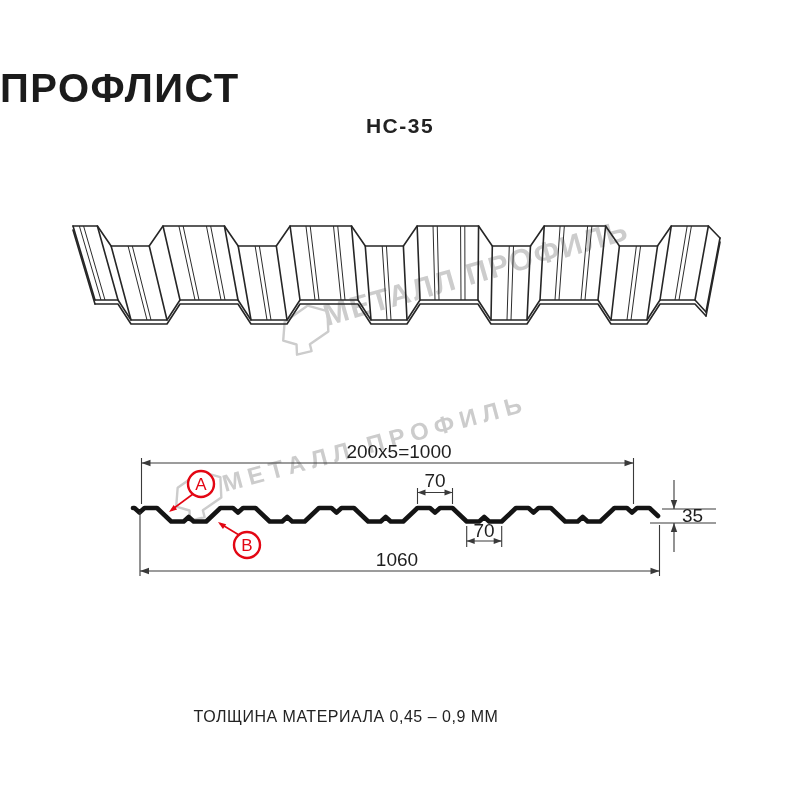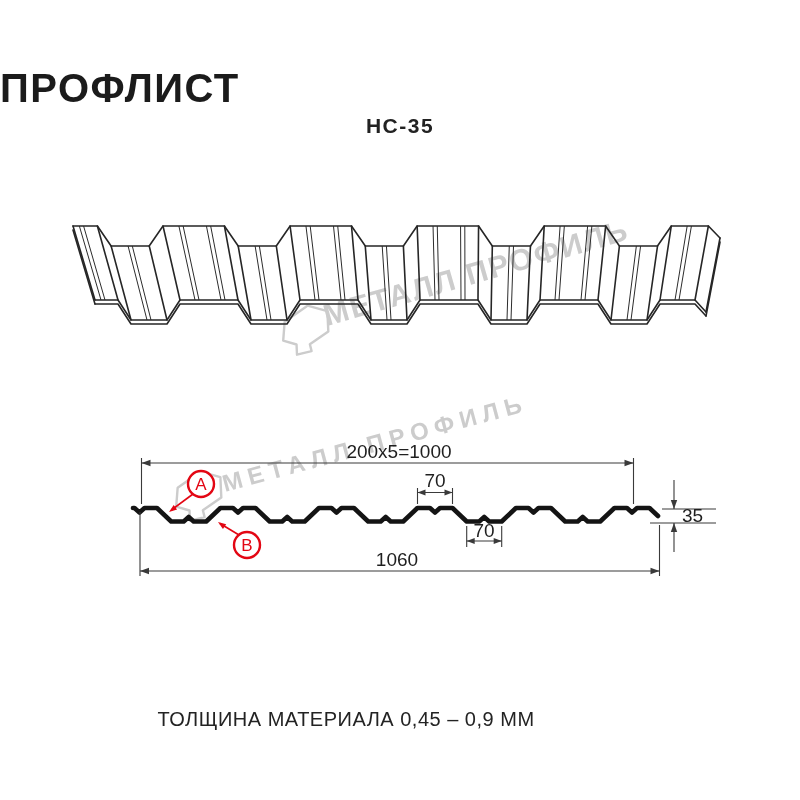--- a/index.html
+++ b/index.html
@@ -3,21 +3,21 @@
 <meta charset="utf-8">
 <style>
   html,body{margin:0;padding:0;background:#fff;}
   .page{position:relative;width:800px;height:800px;background:#ffffff;overflow:hidden;
         font-family:"Liberation Sans",sans-serif;}
   .title{position:absolute;top:66px;left:0;width:800px;
          font-size:40px;font-weight:800;letter-spacing:1.5px;color:#1b1b1b;}
   .subtitle{position:absolute;top:114px;left:0;width:800px;text-align:center;
          font-size:21px;font-weight:600;letter-spacing:1.5px;color:#222;}
   .footer-note{position:absolute;top:708px;left:0;width:692px;text-align:center;
-         font-size:20px;font-weight:500;letter-spacing:.5px;color:#232323;}
+         font-size:16px;font-weight:500;letter-spacing:.5px;color:#232323;}
   svg{position:absolute;left:0;top:0;}
   .dim-line{stroke:var(--dim);stroke-width:1.1;fill:none;}
   .dim-text{font-family:"Liberation Sans",sans-serif;font-size:19px;fill:#1f1f1f;}
   .dim-arrow{fill:var(--dim);}
   .red-line{stroke:var(--red);stroke-width:1.6;fill:none;}
   .red-arrow{fill:var(--red);}
   .red-circle{stroke:var(--red);stroke-width:2.4;fill:#ffffff;}
   .red-letter{font-family:"Liberation Sans",sans-serif;font-size:17px;fill:var(--red);}
   .wm-text{font-family:"Liberation Sans",sans-serif;font-weight:700;fill:var(--wm);}
   .wm-hex{stroke:var(--wm);stroke-width:2.4;fill:none;stroke-linejoin:round;}

